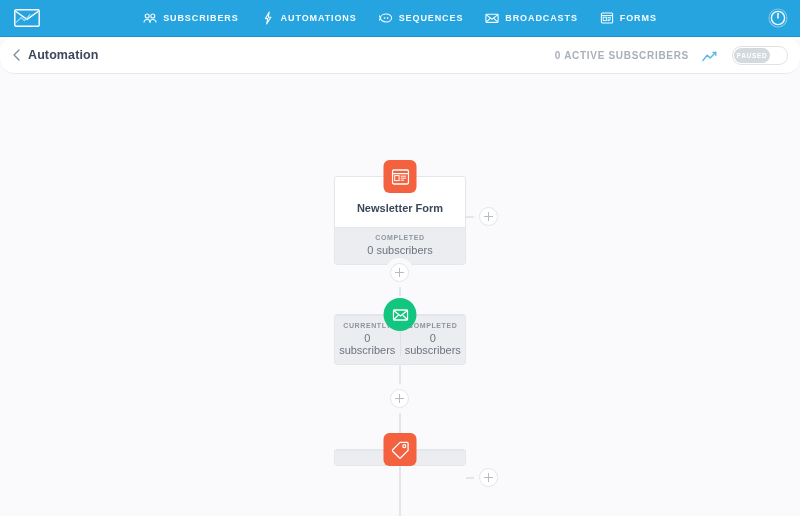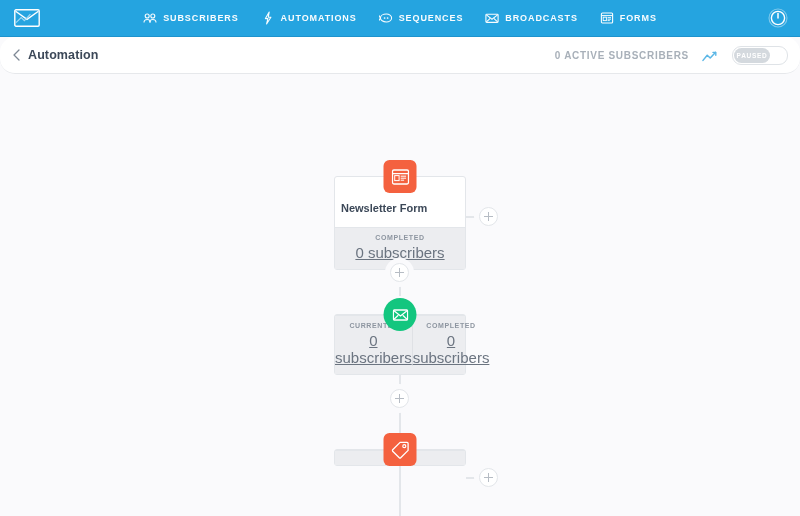--- a/index.html
+++ b/index.html
@@ -181,21 +181,21 @@
   }
   .badge-sq {
     border-radius: 6px;
     background: #f4613f;
   }
   .badge-circle {
     border-radius: 50%;
     background: #13c67f;
   }
   .card-title {
-    text-align: left;
+    text-align: center;
     font-size: 11px;
     font-weight: bold;
     color: #3c4858;
     padding: 25px 6px 12px 6px;
     line-height: 1.2;
   }
   .card-footer {
     background: #ecedf0;
     border-top: 1px solid #e3e6ea;
     display: flex;
@@ -211,24 +211,23 @@
   .fcol .flabel {
     font-size: 7px;
     letter-spacing: 0.6px;
     color: #8d95a0;
     font-weight: bold;
     text-transform: uppercase;
     display: block;
     margin-bottom: 3px;
   }
   .fcol .fvalue {
-    font-size: 15px;
+    font-size: 11px;
     color: #6b7480;
     display: block;
-    text-decoration: underline;
   }
 
   
   .plus {
     position: absolute;
     width: 19px;
     height: 19px;
     border-radius: 50%;
     background: #ffffff;
     border: 1px solid #e3e6ea;

